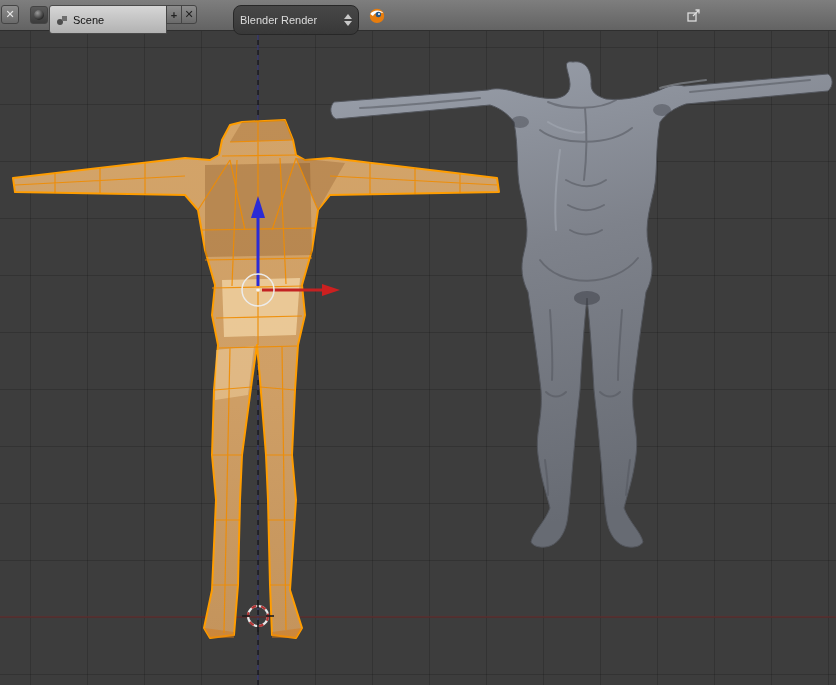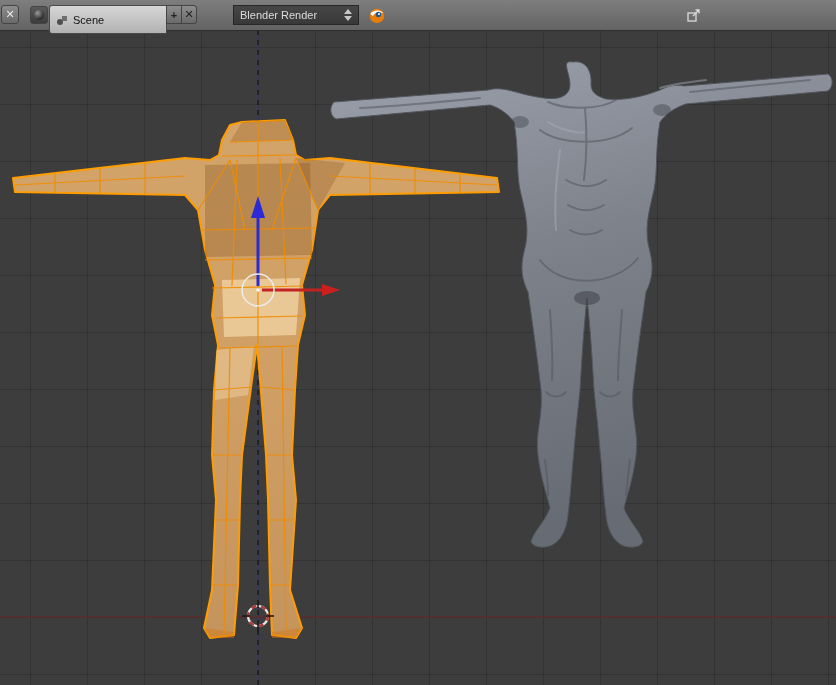--- a/index.html
+++ b/index.html
@@ -18,23 +18,23 @@
   .hbtn-editor{left:30px;top:6px;width:18px;height:18px;background:linear-gradient(#5a5a5a,#3c3c3c);}
   .orb{width:10px;height:10px;border-radius:50%;
        background:radial-gradient(circle at 35% 30%,#9a9a9a,#2c2c2c 70%);}
   .scene-field{position:absolute;left:49px;top:5px;width:118px;height:29px;
         background:linear-gradient(#d6d6d6,#b2b2b2);border:1px solid #4a4a4a;
         border-radius:3px 0 0 3px;display:flex;align-items:center;gap:5px;
         padding:0 6px;box-sizing:border-box;color:#111;font-size:11px;cursor:pointer;}
   .btn-plus{left:166px;top:5px;width:16px;height:19px;border-radius:0;color:#222;font-weight:bold;}
   .btn-x{left:181px;top:5px;width:16px;height:19px;border-radius:0 3px 3px 0;color:#222;}
   .engine{position:absolute;left:233px;top:5px;width:126px;height:20px;
-        background:linear-gradient(#474747,#383838);border:1px solid #272727;border-radius:0;
+        background:linear-gradient(#474747,#383838);border:1px solid #272727;border-radius:8px;
         color:#dcdcdc;font-size:11px;display:flex;align-items:center;
-        padding:4px 6px;box-sizing:border-box;cursor:pointer;}
+        padding:14px 6px;box-sizing:border-box;cursor:pointer;}
   .engine .lbl{flex:1;}
   .arrows{display:flex;flex-direction:column;align-items:center;gap:2px;}
   .tri-up{width:0;height:0;border-left:4px solid transparent;border-right:4px solid transparent;
           border-bottom:5px solid #c8c8c8;}
   .tri-down{width:0;height:0;border-left:4px solid transparent;border-right:4px solid transparent;
           border-top:5px solid #c8c8c8;}
   .logo{position:absolute;left:368px;top:6px;width:18px;height:18px;}
   .info{position:absolute;left:392px;top:0;height:30px;display:flex;align-items:center;
         color:#1d1d1d;font-size:11px;letter-spacing:.2px;}
   .winbtn{position:absolute;left:685px;top:6px;width:18px;height:18px;cursor:pointer;

